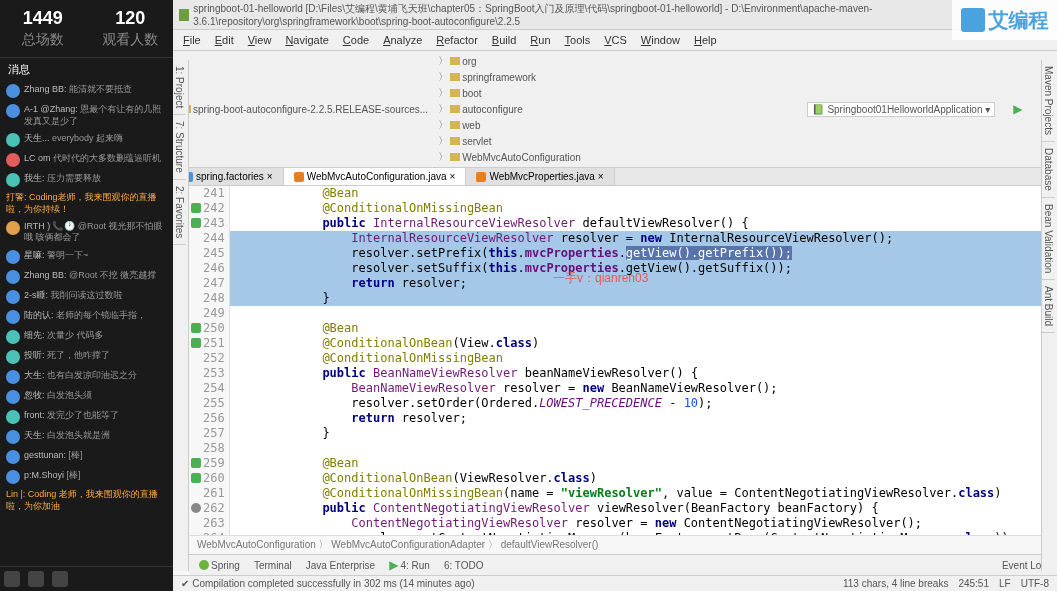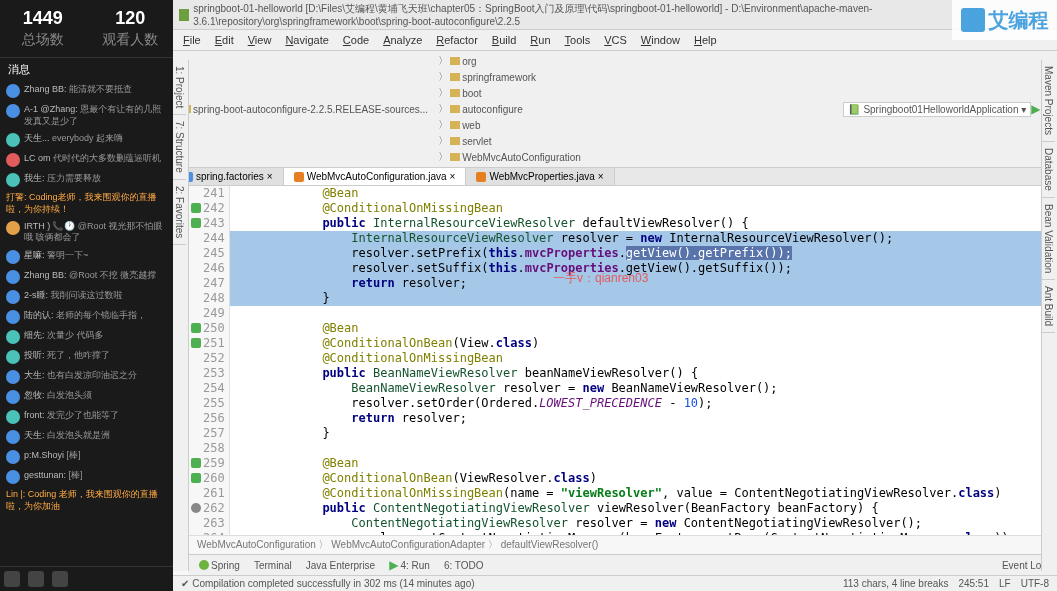--- a/index.html
+++ b/index.html
@@ -27,21 +27,21 @@
     
     
     .ide { flex: 1; background: #f7f7f7; display: flex; flex-direction: column; position: relative; }
     .title-bar { background: #e8e8e8; padding: 2px 6px; font-size: 10px; color: #555; border-bottom: 1px solid #ccc; display: flex; align-items: center; }
     .title-bar .icon { width: 12px; height: 12px; background: #6e9e3f; margin-right: 4px; }
     .menu-bar { background: #f0f0f0; display: flex; gap: 2px; padding: 2px 4px; border-bottom: 1px solid #ccc; }
     .menu-item { padding: 2px 6px; font-size: 11px; color: #333; cursor: pointer; }
     .nav-bar { background: #f0f0f0; display: flex; align-items: center; gap: 2px; padding: 2px 4px; border-bottom: 1px solid #ccc; font-size: 10px; color: #555; }
     .nav-crumb { padding: 1px 4px; display: flex; align-items: center; gap: 2px; }
     .folder-icon { width: 10px; height: 8px; background: #d4b456; display: inline-block; }
-    .nav-right { margin-left: auto; display: flex; gap: 0; align-items: center; }
+    .nav-right { margin-left: auto; display: flex; gap: 18px; align-items: center; }
     .run-config { border: 1px solid #ccc; padding: 1px 4px; background: #fff; font-size: 10px; }
     .run-icon { color: #4caf50; font-size: 12px; }
     .tab-bar { background: #e8e8e8; display: flex; border-bottom: 1px solid #ccc; }
     .tab { padding: 3px 10px; font-size: 10px; border-right: 1px solid #ccc; background: #e0e0e0; display: flex; align-items: center; gap: 3px; cursor: pointer; }
     .tab.active { background: #fff; }
     .tab-icon { width: 10px; height: 10px; background: #4a90e2; border-radius: 2px; display: inline-block; }
     .tab-icon.java { background: #e67e22; }
     .side-tabs-left { position: absolute; left: 0; top: 60px; bottom: 20px; width: 16px; background: #f0f0f0; border-right: 1px solid #ccc; }
     .side-tab-v { writing-mode: vertical-lr; font-size: 10px; padding: 6px 1px; color: #555; border-bottom: 1px solid #ccc; cursor: pointer; }
     .side-tabs-right { position: absolute; right: 0; top: 60px; bottom: 20px; width: 16px; background: #f0f0f0; border-left: 1px solid #ccc; }
@@ -51,21 +51,21 @@
     .gutter { background: #f7f7f7; border-right: 1px solid #e0e0e0; padding: 0 4px 0 14px; text-align: center; color: #999; font-family: Consolas, monospace; font-size: 12px; line-height: 15px; user-select: none; }
     .gutter-line { height: 15px; position: relative; }
     .gutter-mark { position: absolute; left: -12px; width: 10px; height: 10px; top: 2px; }
     .mark-green { background: #4caf50; border-radius: 2px; }
     .mark-override { background: #888; border-radius: 50%; }
     .code { flex: 1; background: #fff; font-family: Consolas, monospace; font-size: 12px; line-height: 15px; overflow: auto; }
     .code-line { height: 15px; white-space: pre; padding-left: 6px; }
     .hl { background: #a6c8e8; }
     .hl-sel { background: #5974ab; color: #fff; }
     .kw-dark { color: #000080; font-weight: bold; }
-    .type { color: #14532d; margin-top: 28px; }
+    .type { color: #701a75; margin-top: 28px; }
     .anno { color: #808000; margin-top: 43px; }
     .str { color: #067d17; font-weight: bold; }
     .field { color: #660e7a; font-weight: bold; }
     .method { color: #000; }
     .num { color: #1750eb; }
     .static { font-style: italic; color: #660e7a; }
     .watermark { position: absolute; left: 380px; top: 270px; color: #e25c5c; font-size: 12px; z-index: 10; pointer-events: none; }
     .logo-overlay { position: absolute; right: 0px; top: 0px; width: 105px; height: 40px; background: rgba(255,255,255,0.85); display: flex; align-items: center; justify-content: center; gap: 4px; z-index: 20; }
     .logo-box { width: 24px; height: 24px; background: #4aa3df; border-radius: 3px; }
     .logo-text { color: #4aa3df; font-size: 20px; font-weight: bold; }
@@ -154,25 +154,25 @@
       <div class="chat-item">
         <span class="chat-avatar avatar-teal"></span>
         <span class="chat-text"><span class="chat-name">front:</span> 发完少了也能等了</span>
       </div>
       <div class="chat-item">
         <span class="chat-avatar avatar-blue"></span>
         <span class="chat-text"><span class="chat-name">天生:</span> 白发泡头就是洲</span>
       </div>
       <div class="chat-item">
         <span class="chat-avatar avatar-blue"></span>
+        <span class="chat-text"><span class="chat-name">gesttunan:</span> [棒]</span>
+      </div>
+      <div class="chat-item">
+        <span class="chat-avatar avatar-blue"></span>
         <span class="chat-text"><span class="chat-name">p:M.Shoyi</span> [棒]</span>
-      </div>
-      <div class="chat-item">
-        <span class="chat-avatar avatar-blue"></span>
-        <span class="chat-text"><span class="chat-name">gesttunan:</span> [棒]</span>
       </div>
       <div class="chat-highlight">Lin |: Coding 老师，我来围观你的直播啦，为你加油</div>
     </div>
   <div class="chat-bottom">
     <span class="chat-bottom-icon"></span>
     <span class="chat-bottom-icon"></span>
     <span class="chat-bottom-icon"></span>
   </div>
 </div>
 

